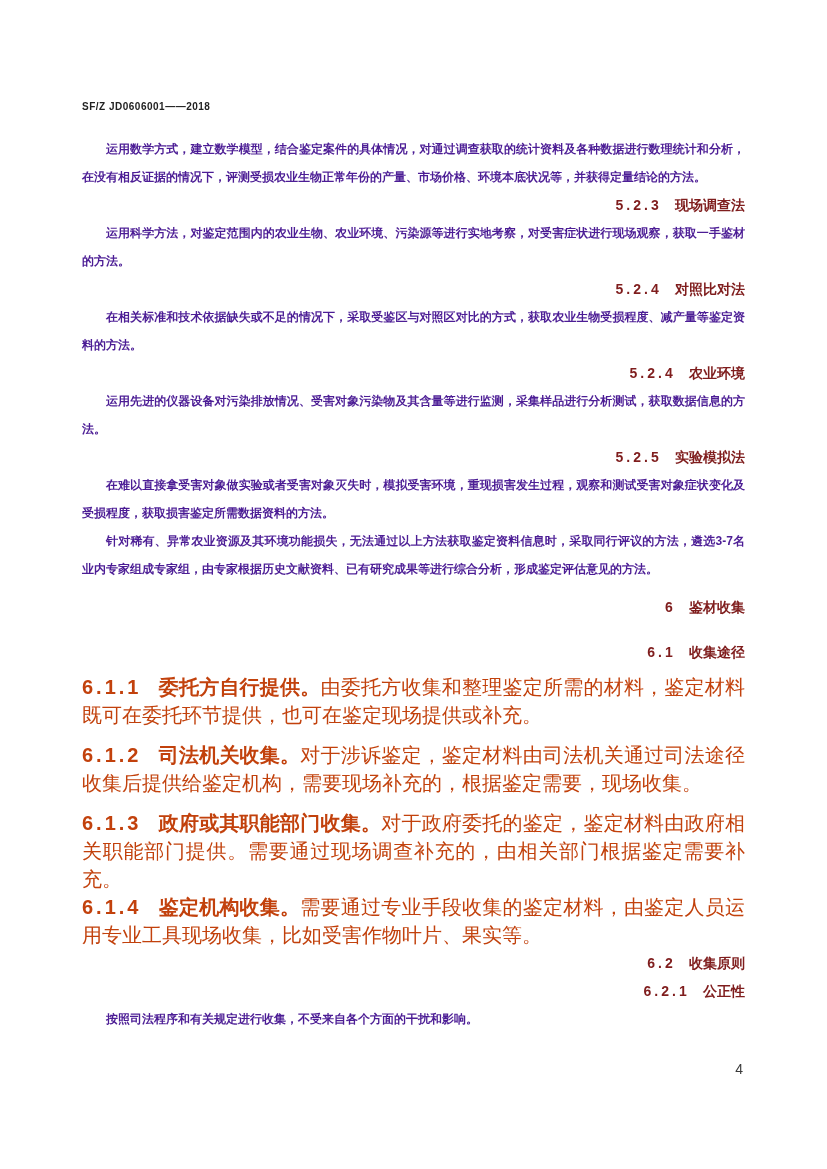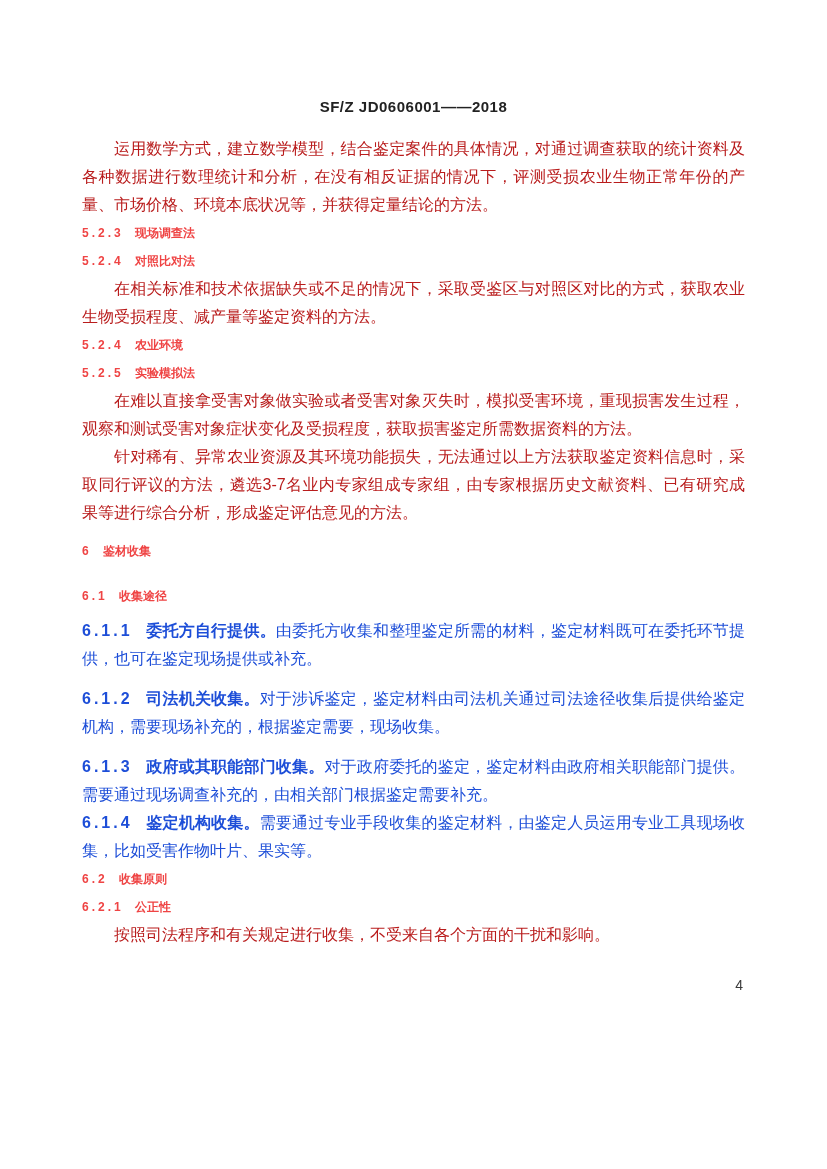--- a/index.html
+++ b/index.html
@@ -13,58 +13,60 @@
     height: 1169px;
     margin: 0 auto;
     background: #ffffff;
     box-sizing: border-box;
     padding: 97px 82px 0 82px;
     font-family: "Liberation Sans", "DejaVu Sans", sans-serif;
     color: #1d1d1d;
     overflow: hidden;
   }
   .doc-header {
-    text-align: center;
-    font-size: 15px;
+    text-align: left;
+    font-size: 10px;
     line-height: 20px;
     font-weight: bold;
     letter-spacing: 0.5px;
     color: #222;
   }
   p, h2, h1 {
     margin: 0;
     padding: 0;
     font-weight: normal;
   }
   .body-p {
-    font-size: 16px;
+    font-size: 12px;
     line-height: 28px;
     text-align: justify;
     text-indent: 2em;
-    color: #b91c1c;
+    color: #4c1d95;
+    font-weight: bold;
   }
   .intro { margin-top: 18px; }
   .sec-h {
-    font-size: 12px;
+    font-size: 14px;
     line-height: 28px;
     font-weight: bold;
-    color: #ef4444;
+    color: #7f1d1d;
+    text-align: right;
   }
   .sec-h .num {
     letter-spacing: 3px;
     margin-right: 0.95em;
     font-weight: bold;
   }
   .chap-h { margin-top: 10px; }
   .sub-h  { margin-top: 17px; }
   .item {
-    font-size: 16px;
+    font-size: 20px;
     line-height: 28px;
     text-align: justify;
-    color: #1d4ed8;
+    color: #c2410c;
   }
   .item .num {
     font-weight: bold;
     letter-spacing: 3px;
     margin-right: 0.85em;
   }
   .item .label {
     font-weight: bold;
   }
   .item-first { margin-top: 7px; }
@@ -81,25 +83,27 @@
 </head>
 <body>
 
 <div class="page">
 
   <div class="doc-header">SF/Z JD0606001——2018</div>
 
   <p class="body-p intro">运用数学方式，建立数学模型，结合鉴定案件的具体情况，对通过调查获取的统计资料及各种数据进行数理统计和分析，在没有相反证据的情况下，评测受损农业生物正常年份的产量、市场价格、环境本底状况等，并获得定量结论的方法。</p>
 
   <h2 class="sec-h"><span class="num">5.2.3</span><span class="ttl">现场调查法</span></h2>
+  <p class="body-p">运用科学方法，对鉴定范围内的农业生物、农业环境、污染源等进行实地考察，对受害症状进行现场观察，获取一手鉴材的方法。</p>
 
   <h2 class="sec-h"><span class="num">5.2.4</span><span class="ttl">对照比对法</span></h2>
   <p class="body-p">在相关标准和技术依据缺失或不足的情况下，采取受鉴区与对照区对比的方式，获取农业生物受损程度、减产量等鉴定资料的方法。</p>
 
   <h2 class="sec-h"><span class="num">5.2.4</span><span class="ttl">农业环境</span></h2>
+  <p class="body-p">运用先进的仪器设备对污染排放情况、受害对象污染物及其含量等进行监测，采集样品进行分析测试，获取数据信息的方法。</p>
 
   <h2 class="sec-h"><span class="num">5.2.5</span><span class="ttl">实验模拟法</span></h2>
   <p class="body-p">在难以直接拿受害对象做实验或者受害对象灭失时，模拟受害环境，重现损害发生过程，观察和测试受害对象症状变化及受损程度，获取损害鉴定所需数据资料的方法。</p>
 
   <p class="body-p">针对稀有、异常农业资源及其环境功能损失，无法通过以上方法获取鉴定资料信息时，采取同行评议的方法，遴选3-7名业内专家组成专家组，由专家根据历史文献资料、已有研究成果等进行综合分析，形成鉴定评估意见的方法。</p>
 
   <h2 class="sec-h chap-h"><span class="num">6</span><span class="ttl">鉴材收集</span></h2>
 
   <h2 class="sec-h sub-h"><span class="num">6.1</span><span class="ttl">收集途径</span></h2>
 

